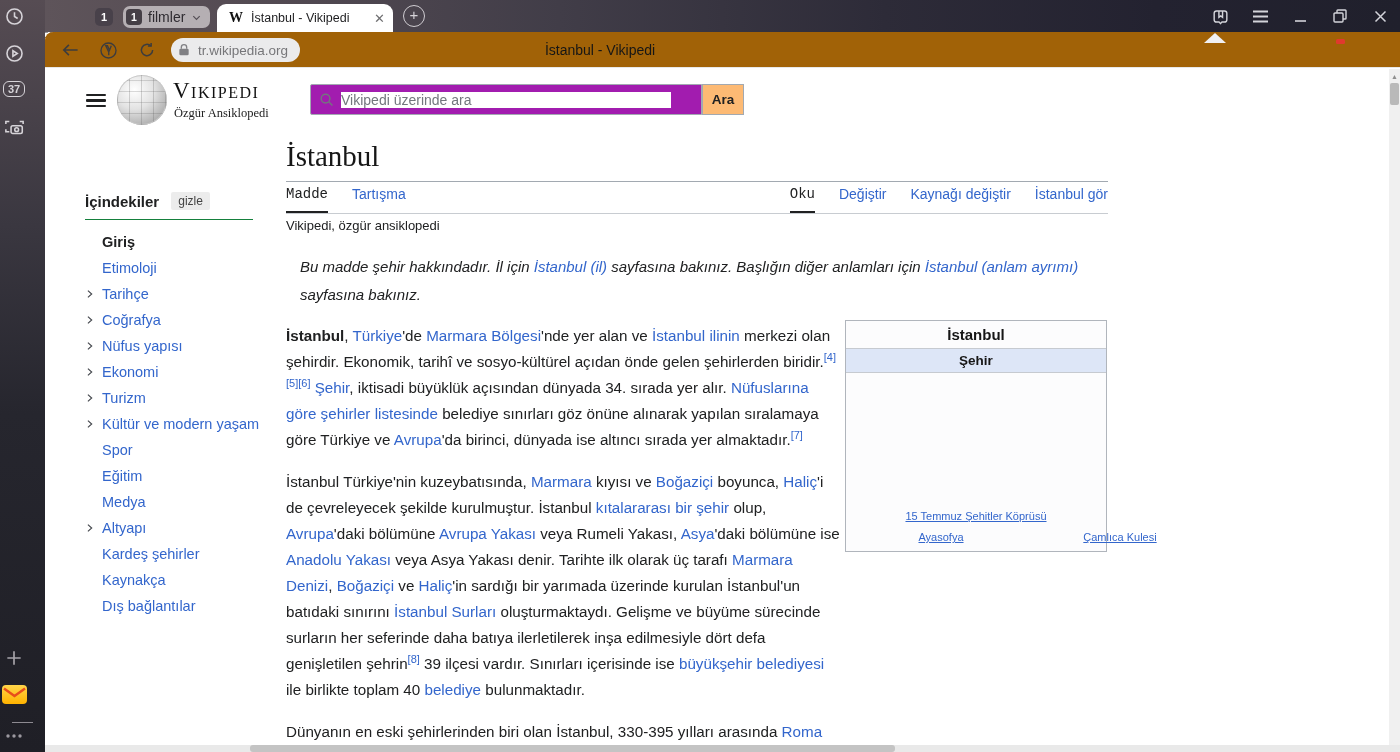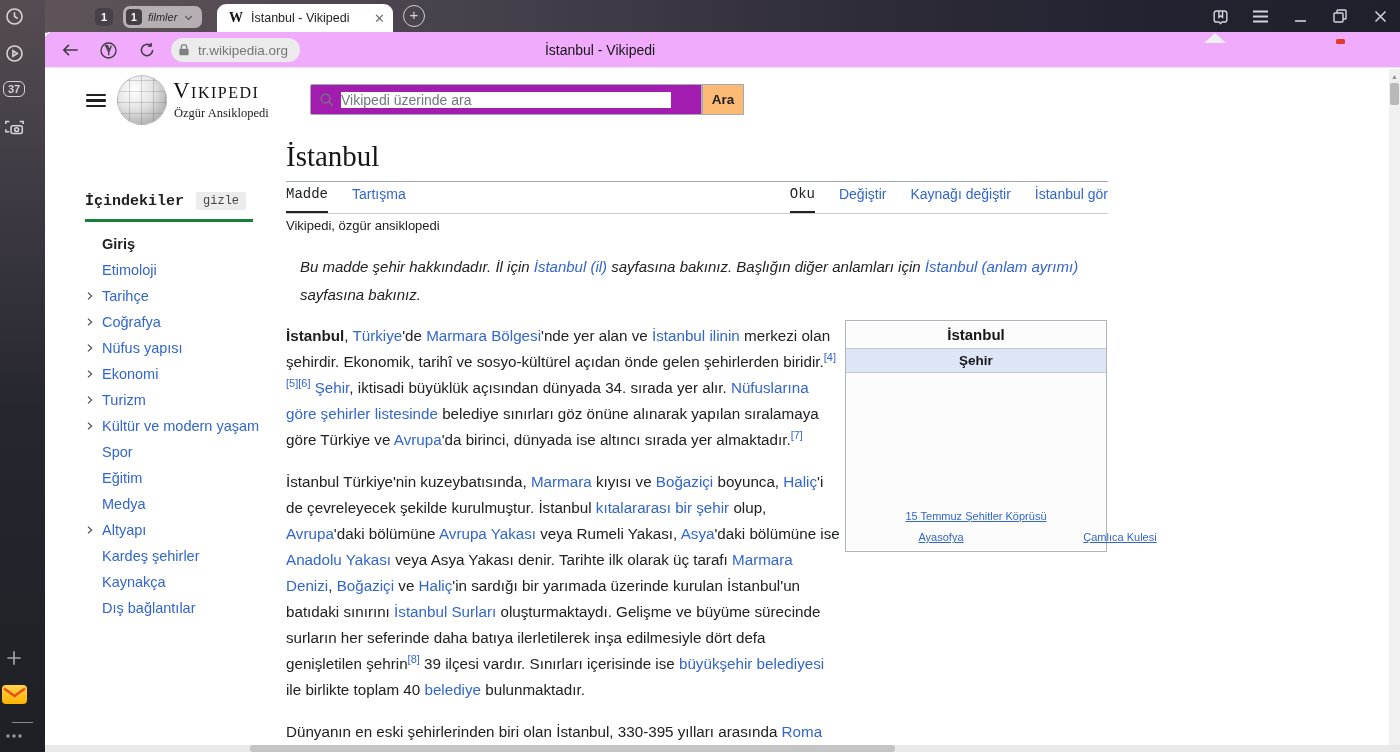--- a/index.html
+++ b/index.html
@@ -14,32 +14,32 @@
   .rail-divider { position:absolute; left:12px; width:21px; border-top:1.5px solid #8d8a91; }
 
   .tab-strip { position:absolute; left:45px; top:0; width:1355px; height:32px;
     background:linear-gradient(90deg,#5e545a 0%,#544b53 15%,#413d48 38%,#2d2b38 62%,#232230 82%,#20202c 100%); }
   .mini-badge { position:absolute; left:50px; top:8px; width:18px; height:18px; background:#48414a; border-radius:5px;
     color:#fff; font-size:11px; font-weight:bold; display:flex; align-items:center; justify-content:center; }
   .group-pill { position:absolute; left:78px; top:6px; height:22px; background:#b5afb3; border-radius:7px;
     display:flex; align-items:center; padding:0 8px 0 3px; gap:6px; }
   .group-pill .gbadge { width:16px; height:16px; background:#453f46; border-radius:4px; color:#fff; font-size:10.5px;
     font-weight:bold; display:flex; align-items:center; justify-content:center; }
-  .group-pill .glabel { font-size:11px; color:#2e2a30;font-style:italic; }
+  .group-pill .glabel { font-size:14px; color:#2e2a30; }
   .active-tab { position:absolute; left:172px; top:4px; width:176px; height:28px; background:#fff;
     border-radius:9px 9px 0 0; display:flex; align-items:center; padding:0 8px 0 12px; gap:8px; }
   .active-tab .fav { font-family:"Liberation Serif", serif; font-weight:bold; font-size:14px; color:#111; }
   .active-tab .ttl { font-size:12.5px; color:#1d1d1f; flex:1; white-space:nowrap; overflow:hidden; }
   .active-tab .x { color:#6e6e70; font-size:13px; }
   .newtab-btn { position:absolute; left:358px; top:5px; width:22px; height:22px; border:1.4px solid #cfccd1;
     border-radius:50%; color:#d6d3d8; font-size:15px; line-height:18px; text-align:center; }
   .win-icons { position:absolute; right:0; top:0; height:32px; display:flex; align-items:center; gap:0; }
   .win-btn { width:40px; height:32px; display:flex; align-items:center; justify-content:center; color:#d3d4da; }
 
-  .toolbar { position:absolute; left:45px; top:32px; width:1355px; height:36px; background:#f0abfc;
+  .toolbar { position:absolute; left:45px; top:32px; width:1355px; height:36px; background:#a16207;
     border-bottom:1px solid #e8e8e8; border-top-left-radius:8px; }
   .tool-ic { position:absolute; top:0; height:36px; display:flex; align-items:center; justify-content:center; color:#3c3c3e; }
   .addr-pill { position:absolute; left:126px; top:6px; height:24px; background:#ebebec; border-radius:12px;
     display:flex; align-items:center; padding:0 12px 0 5px; gap:6px; }
   .lock { width:16px; height:16px; color:#808084; }
   .url { font-size:13.5px; color:#767679; }
   .page-title-center { position:absolute; left:0; top:0; width:1110px; height:36px; display:flex;
     align-items:center; justify-content:center; font-size:14px; color:#161616; }
   .red-fragment { position:absolute; left:1336px; top:39px; width:9px; height:5px; background:#e0392e; border-radius:1.5px; z-index:9; }
   .notch { position:absolute; left:1204px; top:33px; width:0; height:0; z-index:11;
@@ -67,21 +67,21 @@
   .wordmark-sub { position:absolute; left:129px; top:38px; font-family:"Liberation Serif", serif; font-size:12.5px; color:#222; }
   .wsearch { position:absolute; left:265px; top:16px; width:392px; height:31px; border:1px solid #a2a9b1;
     border-radius:2px 0 0 2px; display:flex; align-items:center; padding-left:8px; gap:7px; background:#a21caf; }
   .wsearch input { border:none; outline:none; font-size:14px; color:#202122; width:330px; font-family:"Liberation Sans",sans-serif; }
   .wsearch input::placeholder { color:#72777d; }
   .ara-btn { position:absolute; left:657px; top:16px; width:42px; height:31px; border:1px solid #a2a9b1;
     background:#fdba74; font-weight:bold; font-size:13.5px; color:#202122; display:flex; align-items:center; justify-content:center; }
 
   
   .toc { position:absolute; left:40px; top:124px; width:200px; }
-  .toc-head { display:flex; align-items:center; gap:12px; padding-bottom:9px; border-bottom:3px solid #15803d; width:168px;font-family:Liberation Mono, monospace; }
+  .toc-head { display:flex; align-items:center; gap:12px; padding-bottom:9px; border-bottom:1px solid #15803d; width:168px; }
   .toc-title { font-weight:bold; font-size:15px; color:#202122; }
   .gizle { background:#ececec; border-radius:2px; font-size:12px; color:#444; padding:2px 7px; }
   .toc-item { display:flex; align-items:center; height:26px; gap:4px; }
   .toc-chev { width:13px; display:flex; align-items:center; }
   .toc-label { font-size:14.5px; color:#3366cc; }
   .toc-item.active .toc-label { color:#202122; font-weight:bold; }
 
   
   .article { position:absolute; left:241px; top:72px; width:822px; }
   .article h1 { font-family:"Liberation Serif", serif; font-weight:normal; font-size:29px; color:#161616;

